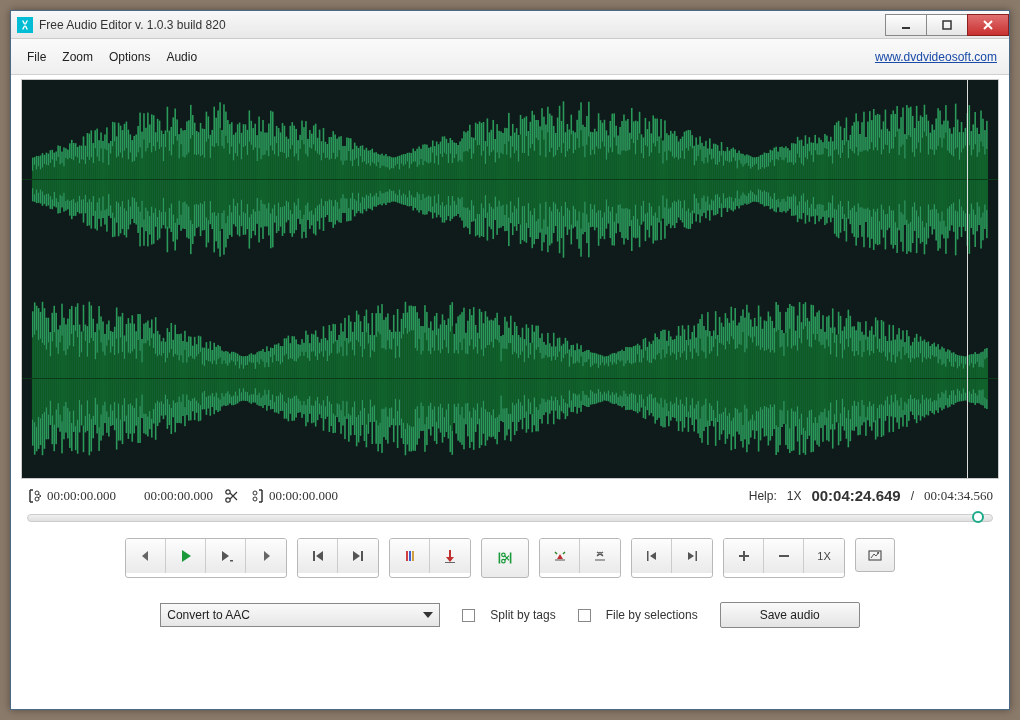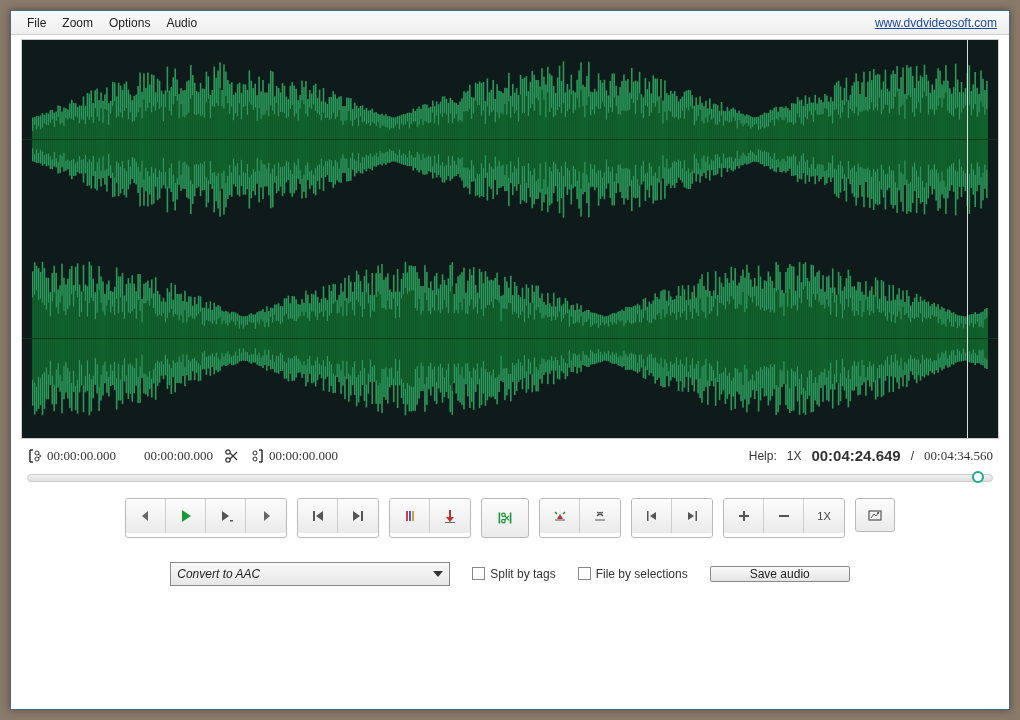--- a/index.html
+++ b/index.html
@@ -6,21 +6,21 @@
 body { background: #8a7a6a; width: 1020px; height: 720px; overflow: hidden; padding: 10px; }
 .window { background: #fff; border: 1px solid #4a6a8a; box-shadow: 0 0 8px rgba(0,0,0,0.4); height: 700px; display: flex; flex-direction: column; }
 .titlebar { height: 28px; background: linear-gradient(#f8f8f8, #e8e8e8); border-bottom: 1px solid #ccc; display: flex; align-items: center; padding-left: 6px; }
 .titlebar .appicon { width: 16px; height: 16px; background: #00bcd4; margin-right: 6px; display:flex; align-items:center; justify-content:center; }
 .titlebar .appicon svg { width: 12px; height:12px; }
 .titlebar .title { flex: 1; color: #333; font-size: 12px; }
 .titlebar .winbtns { display: flex; }
 .titlebar .winbtn { width: 42px; height: 22px; border: 1px solid #888; margin-left: -1px; background: linear-gradient(#fdfdfd,#e6e6e6); display:flex; align-items:center; justify-content:center; cursor:pointer; }
 .titlebar .winbtn.close { background: linear-gradient(#e07070,#c93030); border-color:#8a2020; }
 .titlebar .winbtn svg { width: 12px; height: 12px; }
-.menubar { height: 24px; background: linear-gradient(#fafafa,#efefef); border-bottom: 1px solid #d0d0d0; display: flex; align-items: center; padding: 4px 8px; }
+.menubar { height: 36px; background: linear-gradient(#fafafa,#efefef); border-bottom: 1px solid #d0d0d0; display: flex; align-items: center; padding: 4px 8px; }
 .menubar .menu { padding: 4px 8px; cursor:pointer; color:#222; }
 .menubar .spacer { flex:1; }
 .menubar .link { color:#1a4aa8; text-decoration: underline; cursor:pointer; padding-right:4px; }
 .wave-area { margin:4px 10px; background:#0f1a1a; height: 400px; border:1px solid #ccc; position:relative; }
 .wave-area .playhead { position:absolute; top:0; bottom:0; right:30px; width:1px; background:#ddd; }
 .wave-area svg { width:100%; height:100%; display:block; }
 .info-row { display:flex; align-items:center; padding: 4px 16px; gap:10px; color:#333; }
 .info-row .seg { display:flex; align-items:center; gap:4px; }
 .info-row .tcode { font-family: Liberation Serif, serif; font-size:13px; }
 .info-row .spacer { flex:1; }
@@ -29,32 +29,57 @@
 .trackbar .thumb { position:absolute; width:12px; height:12px; border:2px solid #1aaa88; background:#fff; border-radius:50%; top:-4px; right:8px; }
 .controls { display:flex; justify-content:center; gap:10px; padding: 4px 0 16px 0; }
 .btngroup { display:flex; border:1px solid #b8b8b8; border-radius:3px; overflow:hidden; }
 .btn { width:40px; height:34px; background: linear-gradient(#fdfdfd,#eaeaea); border-right:1px solid #ccc; display:flex; align-items:center; justify-content:center; cursor:pointer; }
 .btn:last-child { border-right:none; }
 .btn.single { border:1px solid #b8b8b8; border-radius:3px; }
 .btn.big { width:48px; height:40px; }
 .btn svg { width:16px; height:16px; }
 .btn .txt { font-size:11px; color:#444; }
 .bottom-row { display:flex; align-items:center; justify-content:center; gap:22px; padding: 8px 0 20px 0; }
-.dropdown { width:280px; height:24px; border:1px solid #888; background:linear-gradient(#fafafa,#e6e6e6); display:flex; align-items:center; padding:0 6px; cursor:pointer;font-style:italic; }
+.dropdown { width:280px; height:24px; border:1px solid #888; background:linear-gradient(#fafafa,#e6e6e6); display:flex; align-items:center; padding:0 6px; cursor:pointer; }
 .dropdown .label { flex:1; color:#222; }
 .dropdown .caret { width:0; height:0; border-left:5px solid transparent; border-right:5px solid transparent; border-top:6px solid #333; }
-.chk { display:flex; align-items:flex-start; gap:5px; color:#333; cursor:pointer; }
+.chk { display:flex; align-items:flex-end; gap:15px; color:#333; cursor:pointer; }
 .chk .box { width:13px; height:13px; border:1px solid #888; background:#fff; }
-.savebtn { width:140px; height:16px; border:1px solid #888; background:linear-gradient(#fafafa,#e4e4e4); display:flex; align-items:center; justify-content:center; color:#222; cursor:pointer; border-radius:2px; }
+.savebtn { width:140px; height:26px; border:1px solid #888; background:linear-gradient(#fafafa,#e4e4e4); display:flex; align-items:center; justify-content:center; color:#222; cursor:pointer; border-radius:2px; }
 </style>
 </head>
 <body>
 
 <div class="window">
 
+  <div class="titlebar">
+    <div class="appicon">
+      <svg viewBox="0 0 16 16">
+          <path d="M4 2 L6 2 L12 14 L10 14 Z M12 2 L10 2 L4 14 L6 14 Z" fill="#fff"></path>
+        </svg>
+    </div>
+    <div class="title">Free Audio Editor v. 1.0.3 build 820</div>
+    <div class="winbtns">
+      <div class="winbtn">
+          <svg viewBox="0 0 12 12">
+            <rect x="2" y="8" width="8" height="2" fill="#333"></rect>
+          </svg>
+        </div>
+      <div class="winbtn">
+          <svg viewBox="0 0 12 12">
+            <rect x="2" y="2" width="8" height="8" fill="none" stroke="#333" stroke-width="1.5"></rect>
+          </svg>
+        </div>
+      <div class="winbtn close">
+          <svg viewBox="0 0 12 12">
+            <path d="M2 2 L10 10 M10 2 L2 10" stroke="#fff" stroke-width="2"></path>
+          </svg>
+        </div>
+    </div>
+  </div>
 
   <div class="menubar">
     <div class="menu">File</div>
     <div class="menu">Zoom</div>
     <div class="menu">Options</div>
     <div class="menu">Audio</div>
     <div class="spacer"></div>
     <div class="link">www.dvdvideosoft.com</div>
   </div>
 

